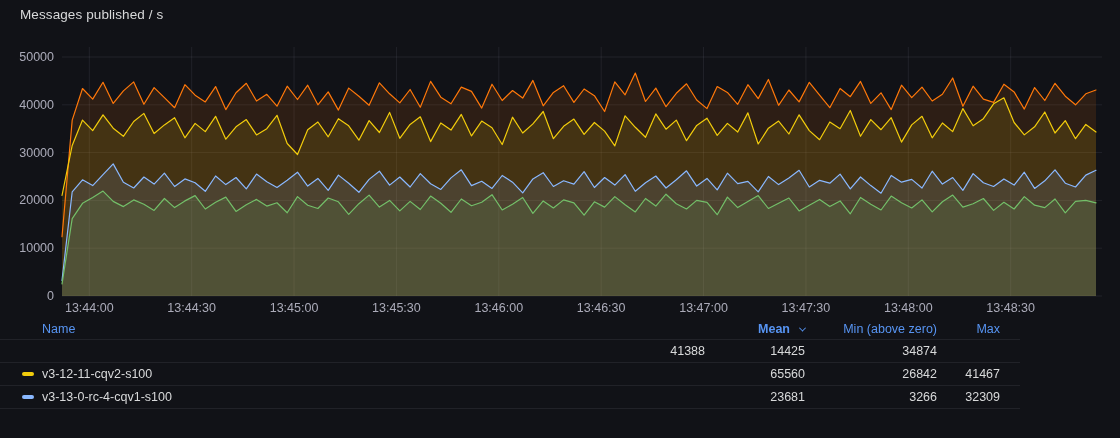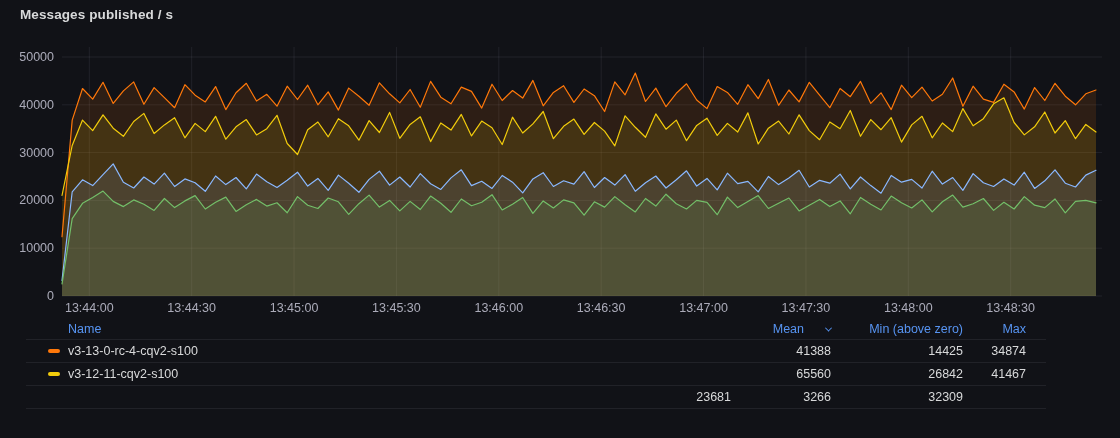--- a/index.html
+++ b/index.html
@@ -4,41 +4,41 @@
 <style>
   html,body{margin:0;padding:0;}
   body{
     width:1120px;height:438px;position:relative;overflow:hidden;
     background:#111217;
     font-family:"Liberation Sans", sans-serif;
     -webkit-font-smoothing:antialiased;
   }
   .panel-title{
     position:absolute;left:20px;top:7px;
-    font-size:13.5px;font-weight:700;color:#D8D9DA;letter-spacing:.1px;
+    font-size:13.5px;font-weight:400;color:#D8D9DA;letter-spacing:.1px;
   }
   #chart-svg{position:absolute;left:0;top:0;display:block;}
   .axis-label{fill:rgba(204,204,220,0.82);font-size:12.5px;font-family:"Liberation Sans",sans-serif;}
   .legend{
     position:absolute;left:0;top:319px;width:1020px;
-    font-size:12.5px;color:#D8D9DA;margin-left:26px;
+    font-size:12.5px;color:#D8D9DA;
   }
   .lrow{
     display:grid;grid-template-columns:1fr 100px 132px 63px;
     align-items:center;height:23px;padding:0 20px 0 22px;box-sizing:border-box;
   }
   .lrow.data{border-top:1px solid rgba(204,204,220,0.09);}
   #legend-rows{border-bottom:1px solid rgba(204,204,220,0.09);}
   .lhead{height:20px;font-weight:500;}
   .lhead > div{color:#5794F2;}
   .lhead .c-name{padding-left:20px;}
   .c-name{display:flex;align-items:center;gap:8px;min-width:0;}
   .swatch{width:12px;height:4px;border-radius:2px;flex:0 0 auto;}
   .c-num{text-align:right;white-space:nowrap;}
-  .c-mean-head{display:flex;justify-content:flex-end;align-items:center;gap:22px;}
+  .c-mean-head{display:flex;justify-content:flex-end;align-items:center;gap:10px;font-weight:bold;}
   .chev{
     width:5px;height:5px;display:inline-block;box-sizing:border-box;
     border-right:1.7px solid #5794F2;border-bottom:1.7px solid #5794F2;
     transform:rotate(45deg) translate(-1px,-1px);
   }
 </style>
 </head>
 <body>
 
 <div class="panel-title">Messages published / s</div>
@@ -91,36 +91,36 @@
     <div class="c-name">Name</div>
     <div class="c-num c-mean-head">
       <span>Mean</span>
       <span class="chev"></span>
     </div>
     <div class="c-num">Min (above zero)</div>
     <div class="c-num">Max</div>
   </div>
   <div id="legend-rows">
       <div class="lrow data">
-        <div class="c-name">
-          <span class="swatch" style="background: rgb(255, 120, 10);"></span>
-          <span>v3-13-0-rc-4-cqv2-s100</span>
-        </div>
         <div class="c-num">41388</div>
         <div class="c-num">14425</div>
         <div class="c-num">34874</div>
       </div>
       <div class="lrow data">
         <div class="c-name">
           <span class="swatch" style="background: rgb(242, 204, 12);"></span>
           <span>v3-12-11-cqv2-s100</span>
         </div>
         <div class="c-num">65560</div>
         <div class="c-num">26842</div>
         <div class="c-num">41467</div>
       </div>
       <div class="lrow data">
+        <div class="c-name">
+          <span class="swatch" style="background: rgb(138, 184, 255);"></span>
+          <span>v3-13-0-rc-4-cqv1-s100</span>
+        </div>
         <div class="c-num">23681</div>
         <div class="c-num">3266</div>
         <div class="c-num">32309</div>
       </div>
     </div>
 </div>
 
 </body></html>

